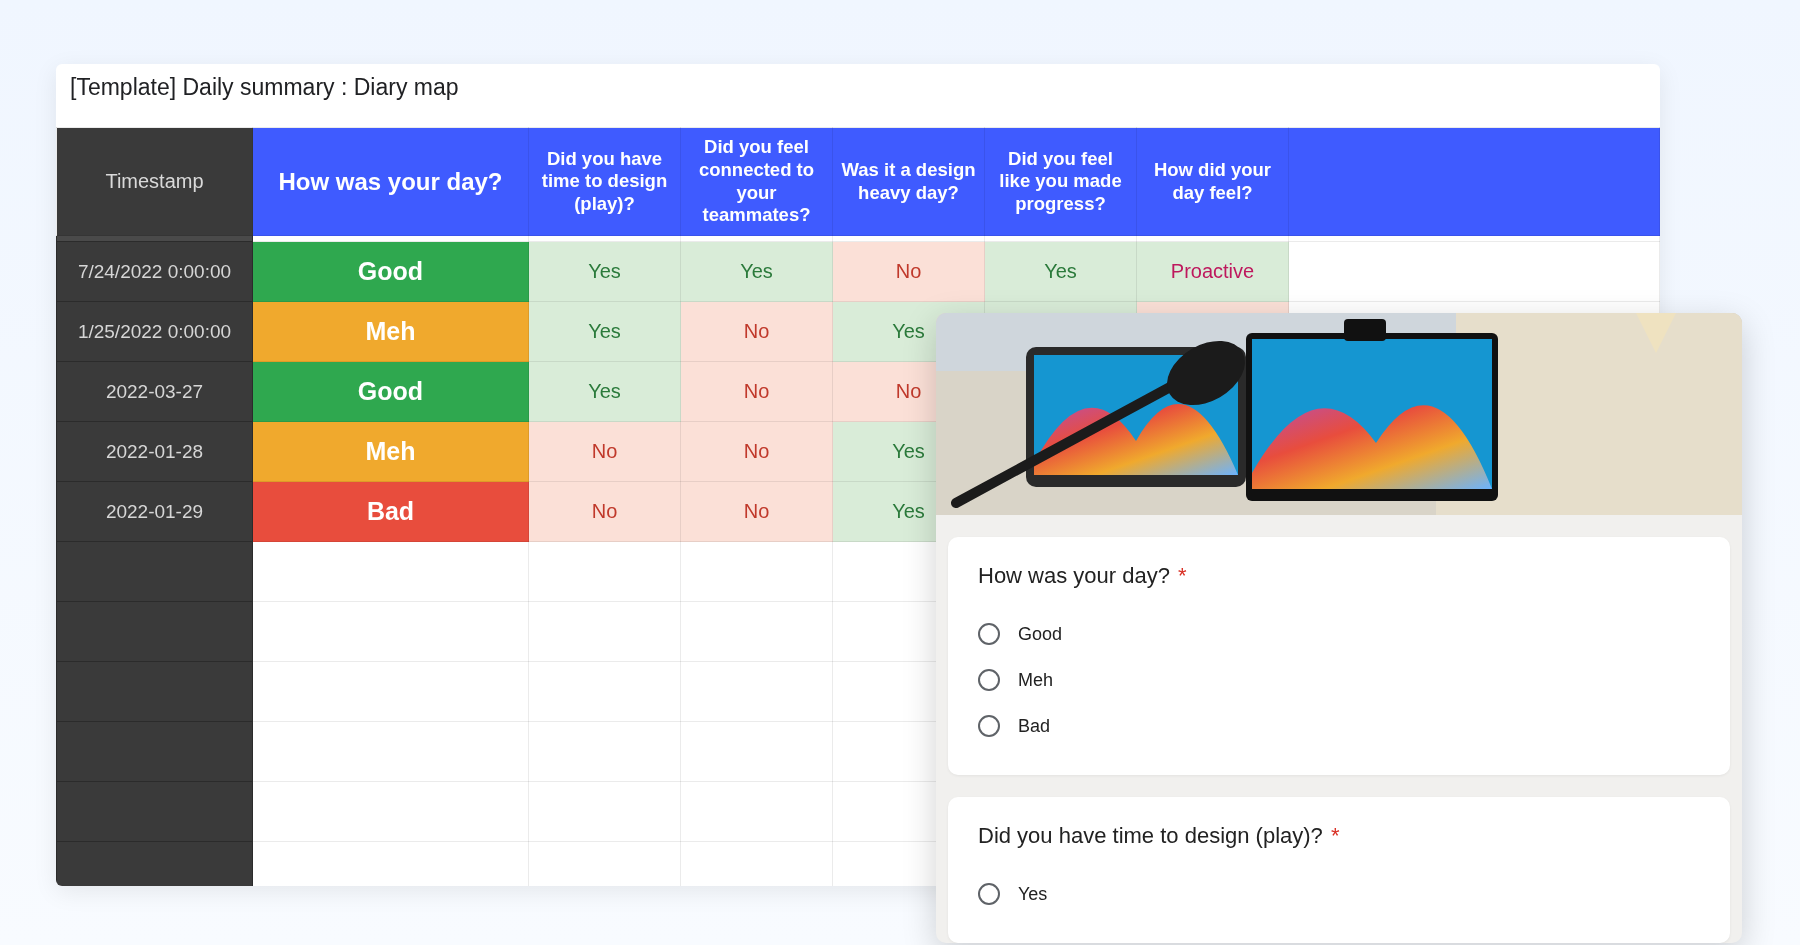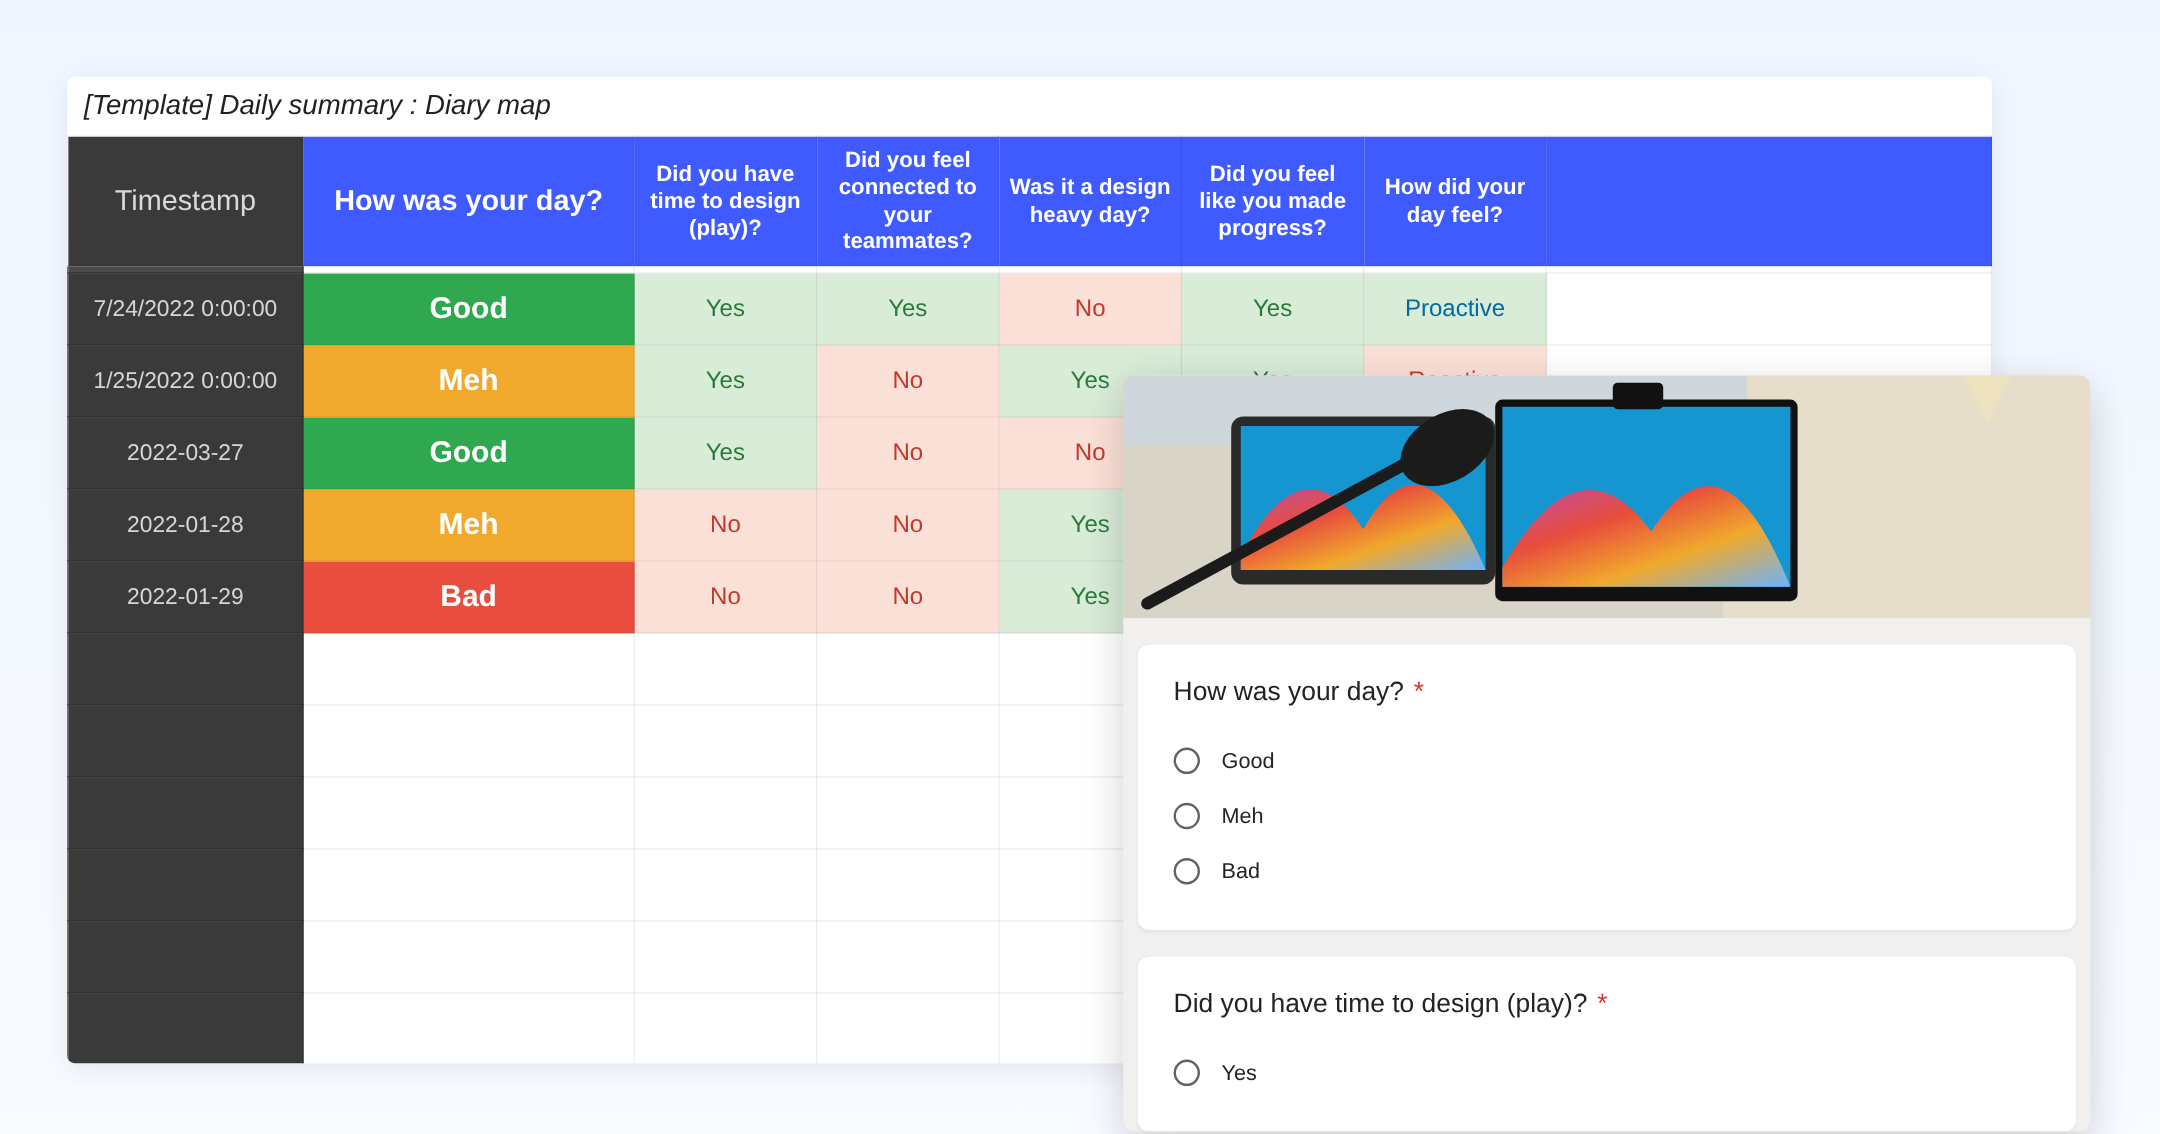--- a/index.html
+++ b/index.html
@@ -18,22 +18,21 @@
     width: 1604px;
     height: 822px;
     background: #fff;
     border-radius: 6px;
     box-shadow: 0 6px 24px rgba(0,0,0,0.08);
     overflow: hidden;
   }
   .sheet-title {
     font-size: 23px;
     color: #202124;
-    padding: 10px 14px 12px 14px;
-    font-style: italic;
+    padding: 10px 14px 26px 14px;
   }
   table.sheet {
     border-collapse: collapse;
     width: 100%;
     table-layout: fixed;
   }
   col.c-ts   { width: 196px; }
   col.c-day  { width: 276px; }
   col.c-q    { width: 152px; }
   col.c-rest { width: auto; }
@@ -50,36 +49,36 @@
     font-size: 18.5px;
     line-height: 1.22;
     padding: 4px 6px;
     height: 108px;
     vertical-align: middle;
   }
   th.h-day { font-size: 24px; }
   th.ts-head {
     background: #3a3a3a;
     color: #d9d9d9;
-    font-size: 24px;
+    font-size: 20px;
     font-weight: 500;
   }
   td.ts {
     background: #3a3a3a;
     color: #d6d6d6;
     font-size: 19px;
     border-color: #2b2b2b;
   }
   td.day { color: #fff; font-weight: 800; font-size: 25px; }
   .mood-Good { background: #2fa84f; }
   .mood-Meh  { background: #f0a92d; }
   .mood-Bad  { background: #e84d3d; }
   td.yes { background: #d9ecd8; color: #2b7a3b; }
   td.no  { background: #fbe0d7; color: #c0392b; }
-  td.feel-Proactive { background: #d9ecd8; color: #0369a1; }
+  td.feel-Proactive { background: #d9ecd8; color: #be185d; }
   td.feel-Reactive  { background: #fbe0d7; color: #c0392b; }
   td.blank-white { background: #fff; }
   td.blank-ts { background: #3a3a3a; border-color: #2b2b2b; }
   th.blank-header { background: #3f5bff; }
 
   .thin-divider td { height: 6px; padding:0; font-size:0; }
   .thin-divider td.ts { background:#4a4a4a; }
   .thin-divider td:not(.ts){ background:#fff; }
 
   

